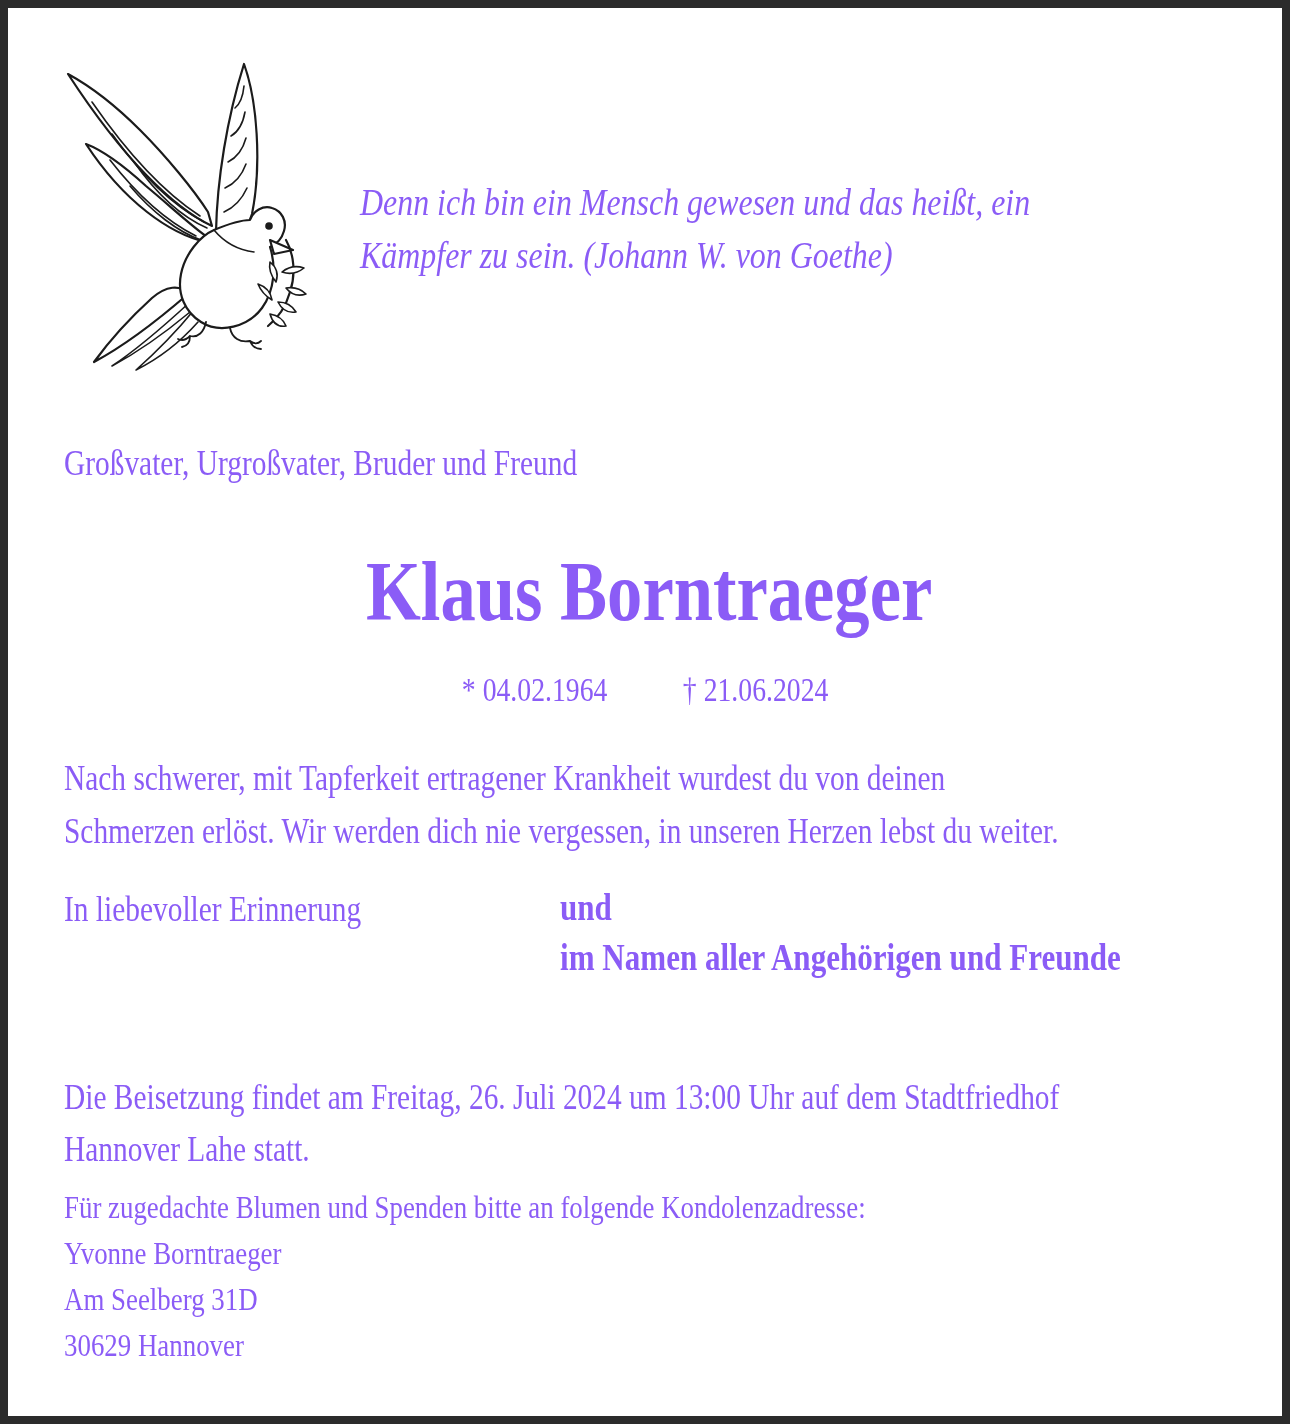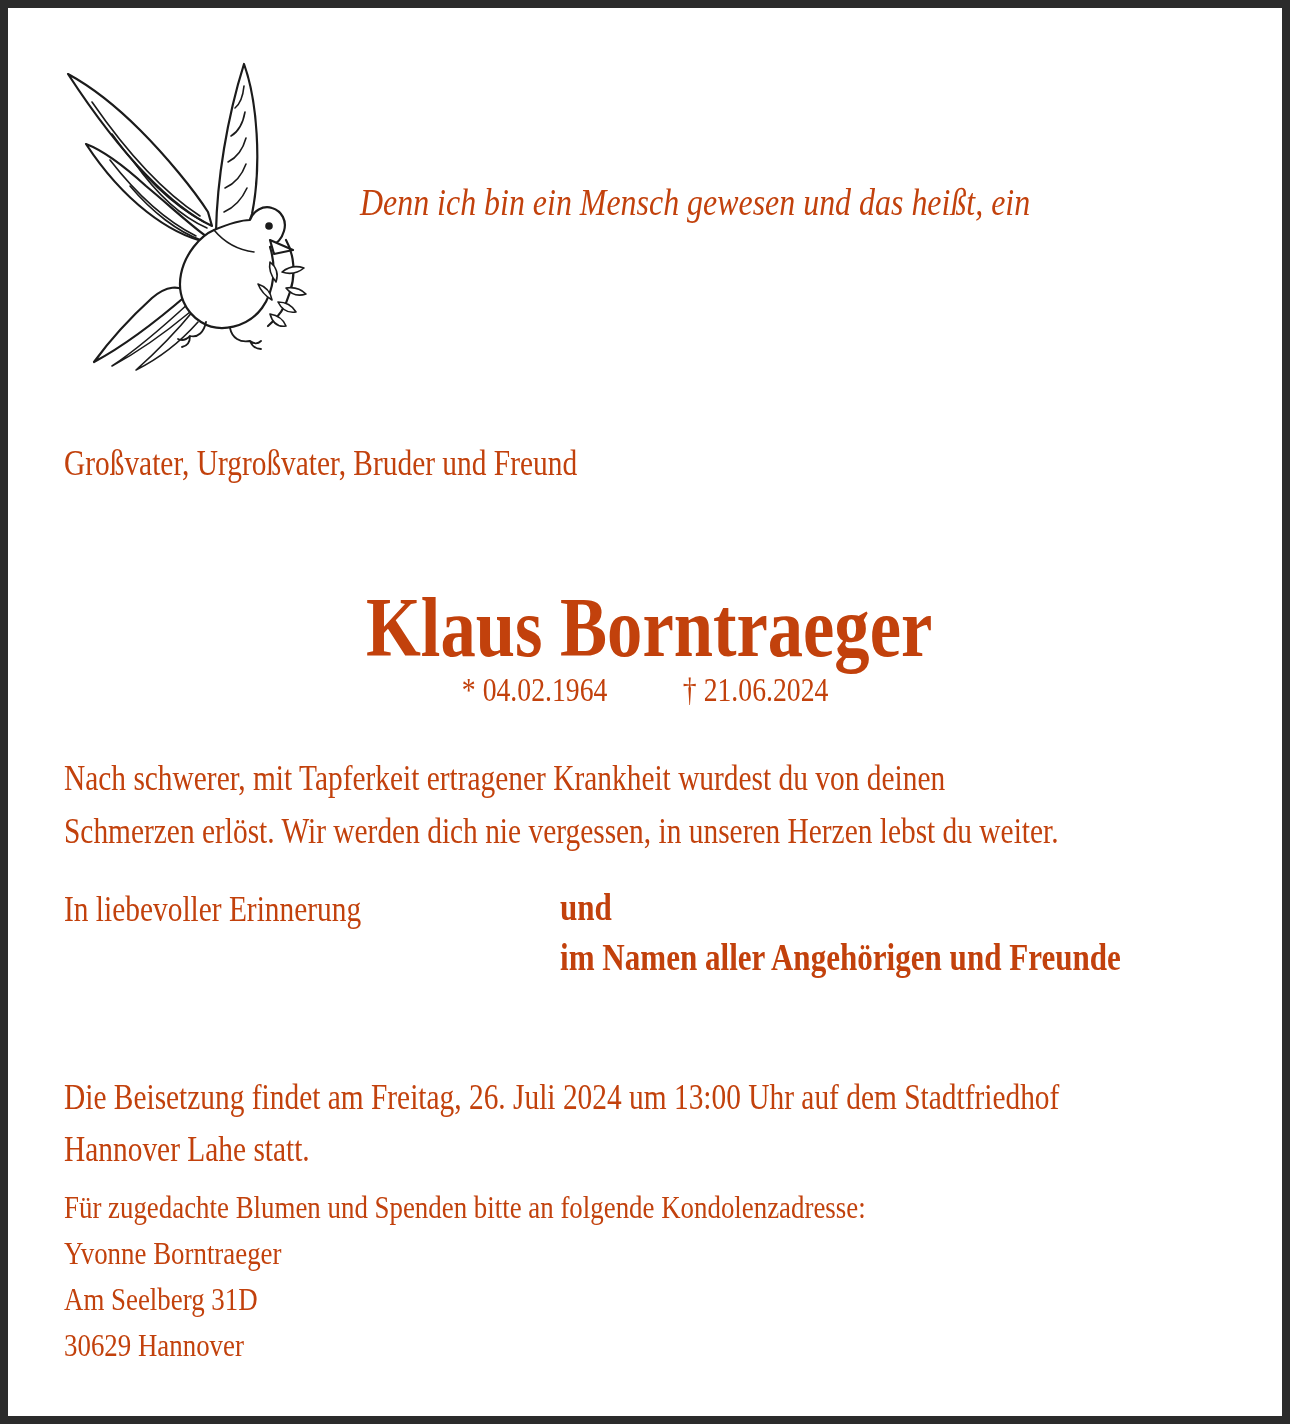--- a/index.html
+++ b/index.html
@@ -17,32 +17,32 @@
   .line{white-space:nowrap;}
   
   .cond{display:inline-block;transform:scaleX(0.84);transform-origin:0 50%;white-space:nowrap;}
   .cond-c{display:inline-block;transform:scaleX(0.84);transform-origin:50% 50%;white-space:nowrap;}
 
   .dove{left:46px;top:36px;width:300px;height:345px;}
   .dove path,.dove circle{vector-effect:non-scaling-stroke;}
 
   .quote{left:352px;top:168px;font-style:italic;font-size:38px;line-height:53px;}
   .intro{left:56px;top:430px;font-size:35px;line-height:52px;}
-  .name{left:0;right:0;top:574px;text-align:center;font-size:84px;font-weight:700;line-height:92px;padding-left:8px;}
+  .name{left:0;right:0;top:538px;text-align:center;font-size:84px;font-weight:700;line-height:92px;padding-left:8px;}
   .dates{left:0;right:0;top:662px;display:flex;justify-content:center;gap:48px;font-size:33px;line-height:40px;}
   .farewell{left:56px;top:744px;font-size:35px;line-height:53px;}
   .memory-label{left:56px;top:877px;font-size:35px;line-height:50px;}
   .mourners{left:552px;top:875px;font-size:37px;font-weight:700;line-height:50px;}
   .burial{left:56px;top:1064px;font-size:35px;line-height:52px;}
   .condolence{left:56px;top:1176px;font-size:32px;line-height:46px;}
 </style>
 </head>
 <body style="background: rgb(43, 43, 43);">
 
-<div class="page" style="background: rgb(255, 255, 255); border-color: rgb(43, 43, 43); color: #c2410c;">
+<div class="page" style="background: rgb(255, 255, 255); border-color: rgb(43, 43, 43); color: #8b5cf6;">
 
   <svg class="abs dove" viewBox="0 0 300 345" fill="none" stroke="#1b1b1b" stroke-width="2.2" stroke-linecap="round" stroke-linejoin="round">
 
     <path d="M158,182 C120,164 70,116 14,30 C36,42 62,62 86,86 C112,112 140,146 154,168 Z" fill="#ffffff"></path>
     <path d="M146,172 C112,150 74,110 38,58" stroke-width="1.6"></path>
     <path d="M150,178 C120,162 88,132 58,90" stroke-width="1.6"></path>
     <path d="M153,184 C130,174 104,152 80,118" stroke-width="1.6"></path>
 
     <path d="M152,198 C116,190 70,158 32,100 C48,106 70,122 92,142 C116,162 140,184 152,192 Z" fill="#ffffff"></path>
     <path d="M142,192 C114,178 84,152 56,116" stroke-width="1.6"></path>
@@ -72,20 +72,21 @@
     <path d="M216,270 Q228,272 232,282 Q220,284 216,270 Z" fill="#ffffff" stroke-width="1.6"></path>
     <path d="M222,238 Q214,228 216,218 Q226,226 222,238 Z" fill="#ffffff" stroke-width="1.6"></path>
     <path d="M218,256 Q208,250 204,240 Q216,244 218,256 Z" fill="#ffffff" stroke-width="1.6"></path>
 
     <path d="M152,278 C150,288 144,294 136,292 M136,292 C132,296 128,297 124,295 M136,292 C136,298 133,302 128,303" stroke-width="1.8"></path>
     <path d="M176,284 C178,294 186,299 196,297 M196,297 C200,300 204,300 207,297 M196,297 C198,302 202,305 207,305" stroke-width="1.8"></path>
   </svg>
 
   <div class="abs quote">
     <div class="line"><span class="cond">Denn ich bin ein Mensch gewesen und das heißt, ein</span></div>
+    <div class="line"><span class="cond">Kämpfer zu sein. (Johann W. von Goethe)</span></div>
   </div>
 
   <div class="abs intro">
     <div class="line"><span class="cond">Großvater, Urgroßvater, Bruder und Freund</span></div>
   </div>
 
   <div class="abs name">
     <span class="cond-c">Klaus Borntraeger</span>
   </div>
 

